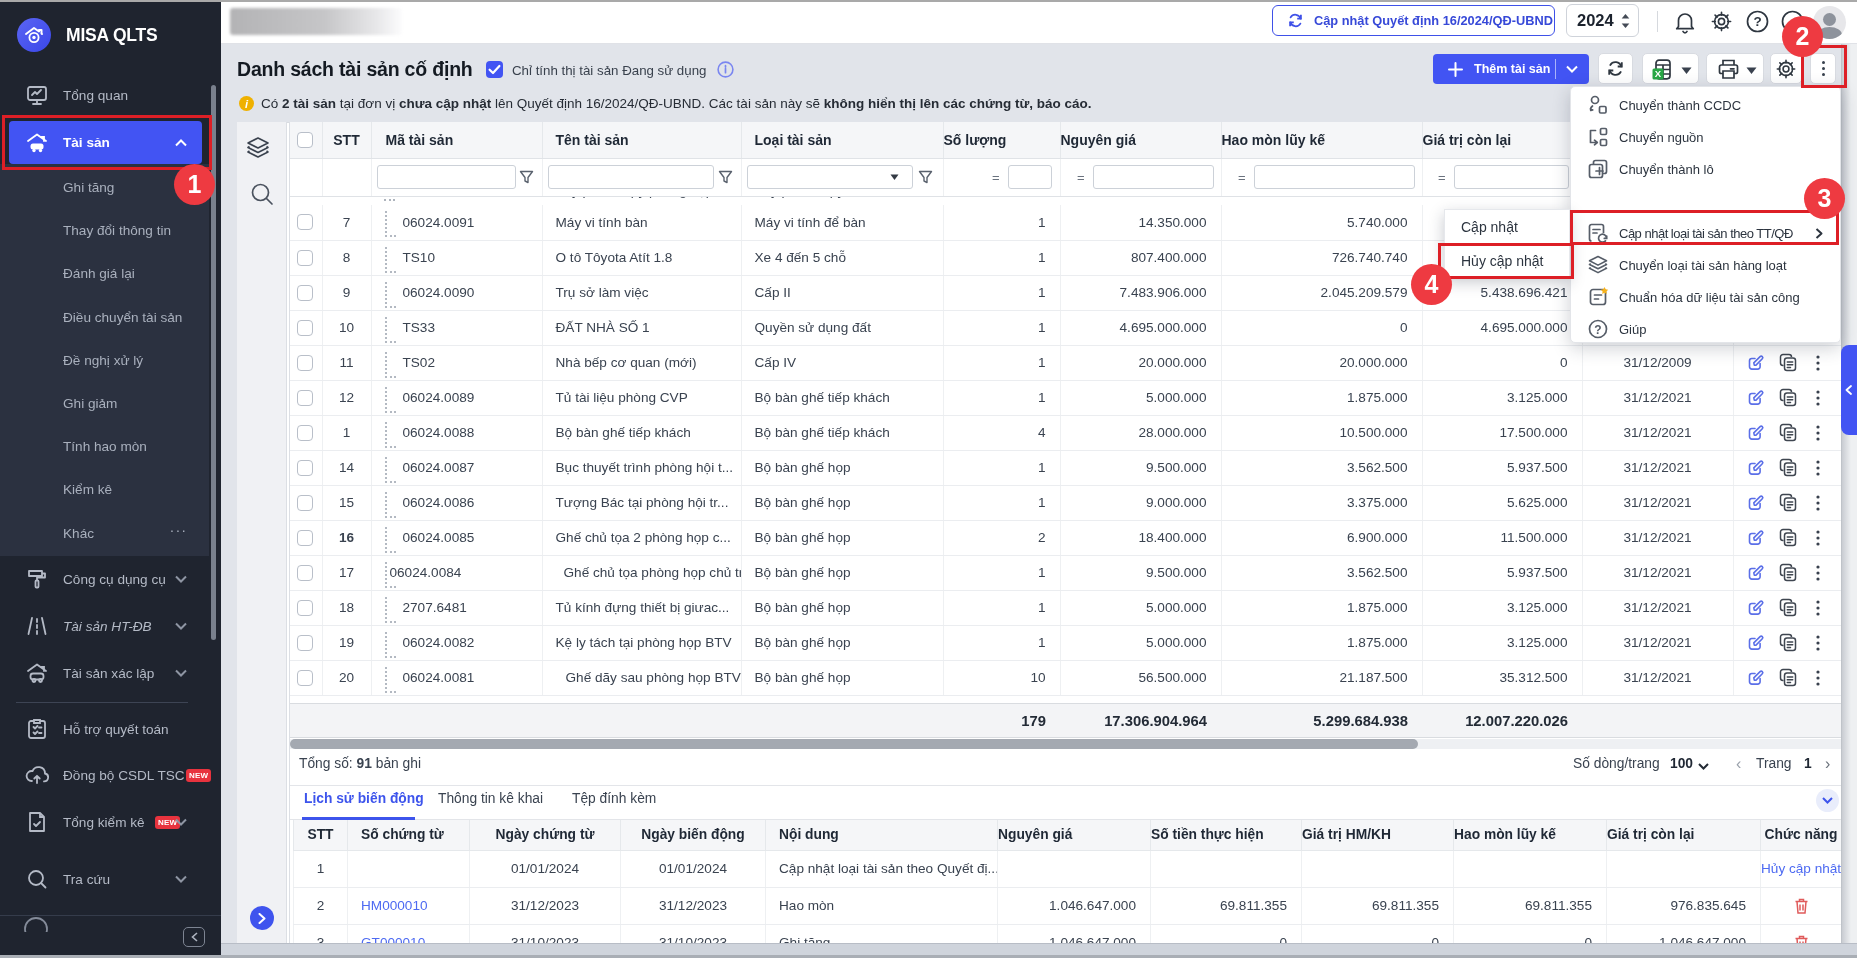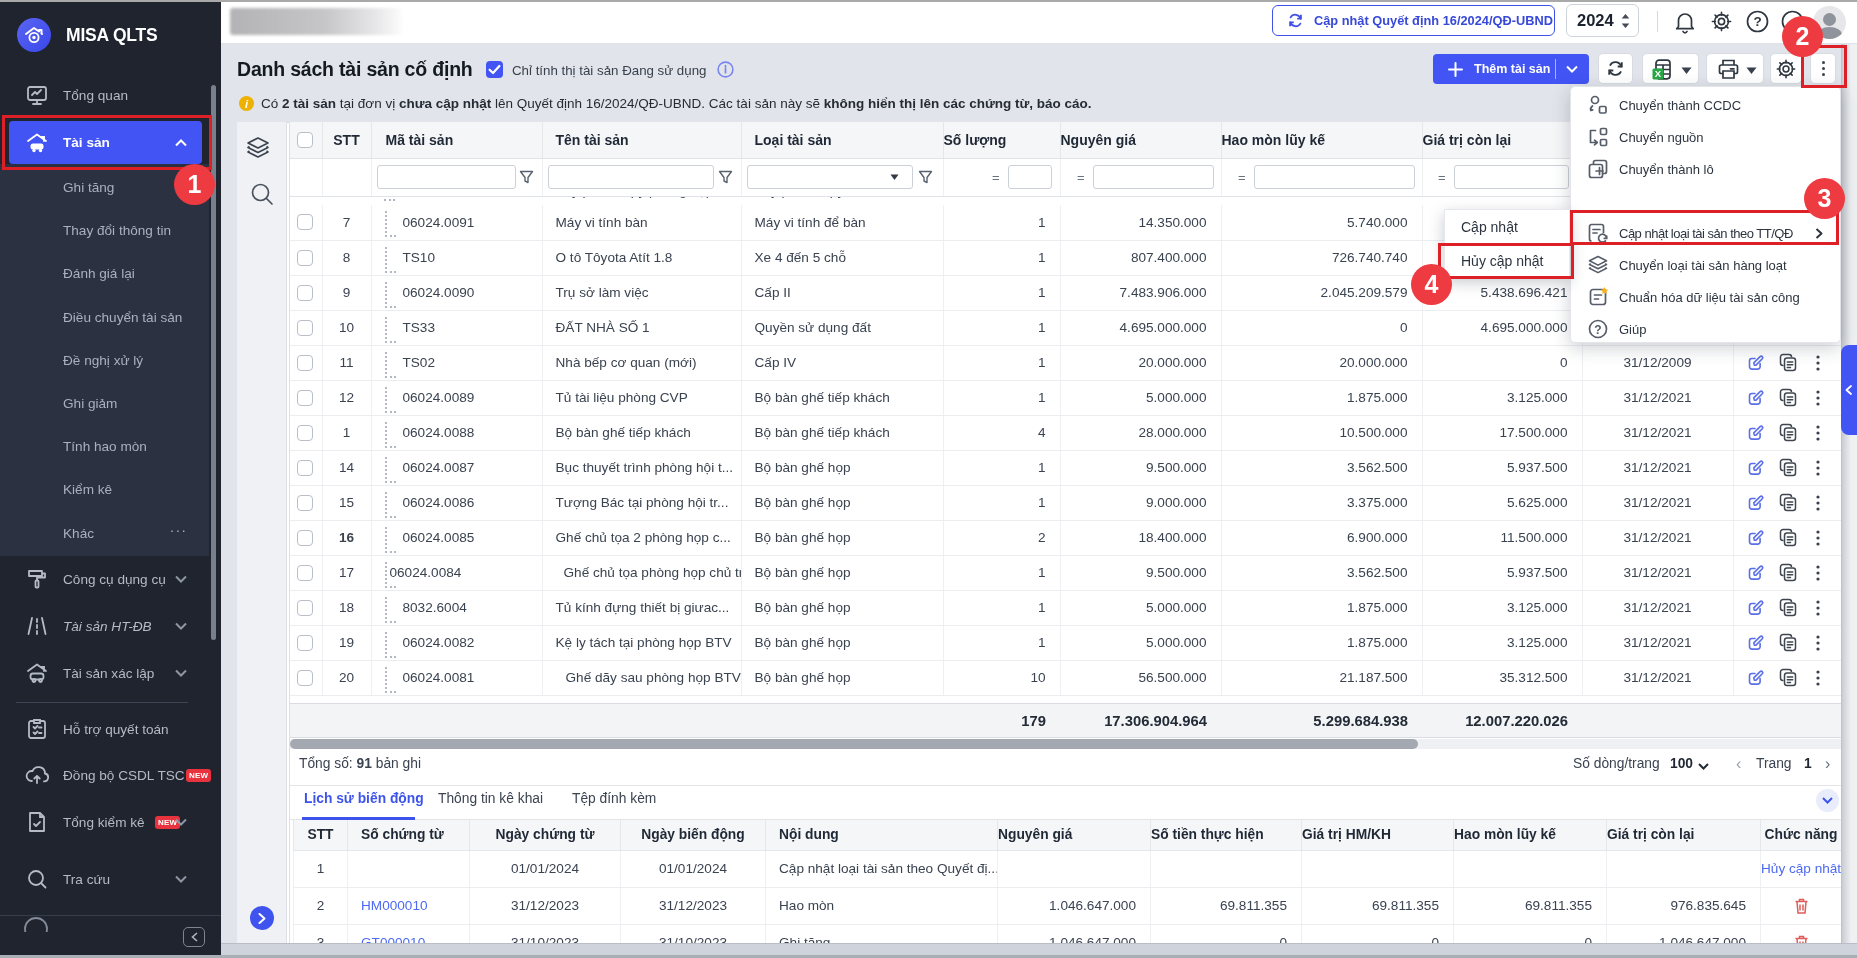--- a/index.html
+++ b/index.html
@@ -681,21 +681,21 @@
               <circle cx="2" cy="2" r="1.6" fill="#39414e"></circle>
               <circle cx="2" cy="8" r="1.6" fill="#39414e"></circle>
               <circle cx="2" cy="14" r="1.6" fill="#39414e"></circle>
             </svg></span></td>
 </tr>
 <tr style="height:35px;">
 <td>
           <div class="cbx" style="margin-left:8px;"></div>
         </td>
 <td style="text-align:center;">18</td>
-<td style="position:relative;"><div class="hdl"></div><span style="margin-left:31px;">8032.6004</span></td>
+<td style="position:relative;"><div class="hdl"></div><span style="margin-left:31px;">2707.6481</span></td>
 <td style="padding-left:13px;">Tủ kính đựng thiết bị giưac...</td>
 <td style="padding-left:13px;">Bộ bàn ghế họp</td>
 <td class="num">1</td>
 <td class="num">5.000.000</td>
 <td class="num">1.875.000</td>
 <td class="num">3.125.000</td>
 <td style="text-align:center;">31/12/2021</td>
 <td><span style="margin-left:13px;"><svg width="18" height="18" viewBox="0 0 18 18" fill="none" stroke="#5b6fe8" stroke-width="1.6" style="display:inline;vertical-align:middle;">
               <path d="M8 4.5 H4.8 A2.3 2.3 0 0 0 2.5 6.8 v6 a2.3 2.3 0 0 0 2.3 2.3 h6 a2.3 2.3 0 0 0 2.3-2.3 V9.5" stroke-linecap="round"></path>
               <path d="M7.3 11.2 L6.8 8.9 L13.1 2.6 a1.55 1.55 0 0 1 2.2 2.2 L9 11.1 Z" stroke-linejoin="round"></path>

